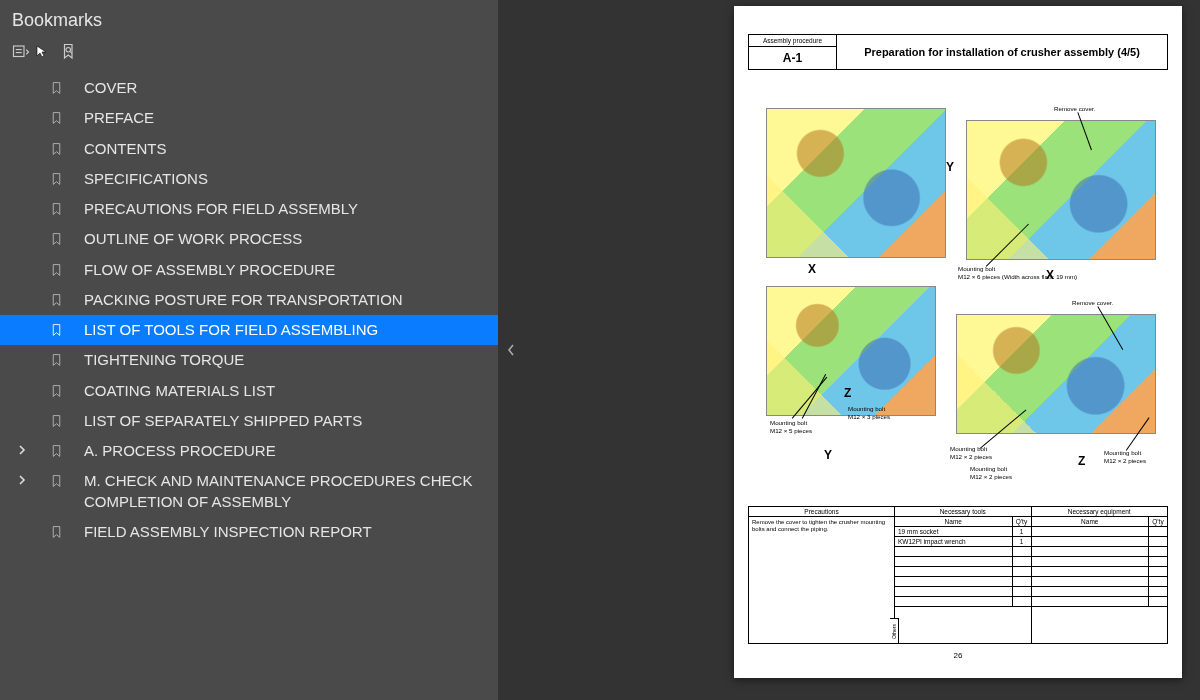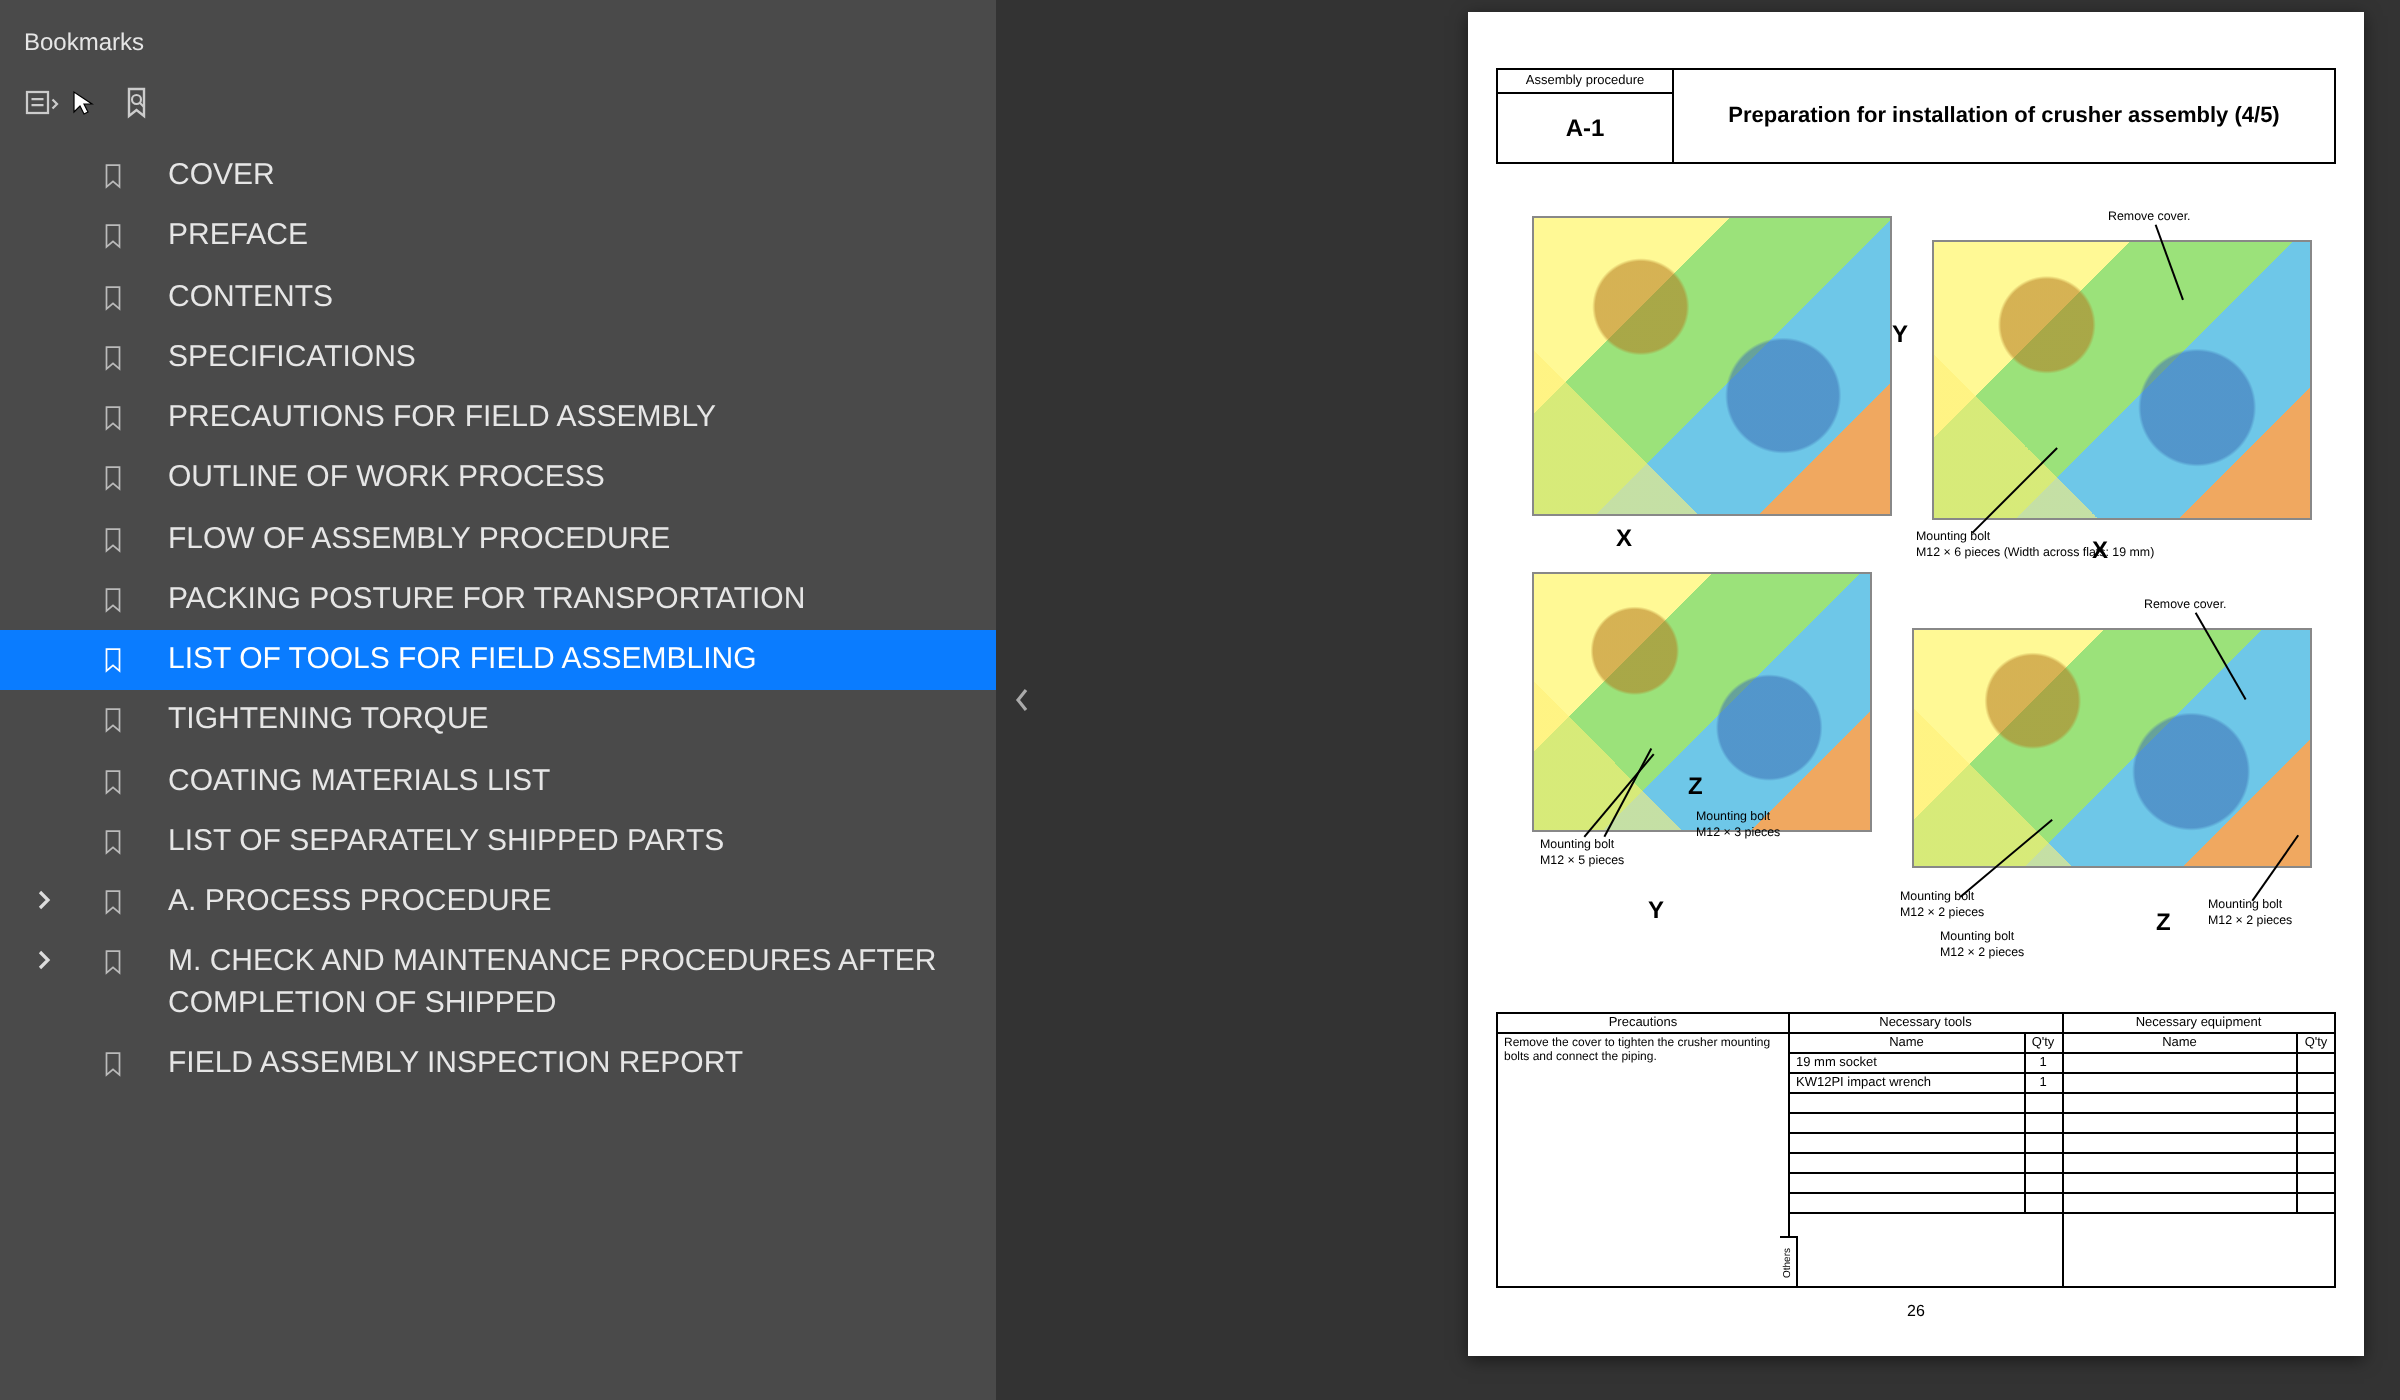--- a/index.html
+++ b/index.html
@@ -1,21 +1,21 @@
 <!DOCTYPE html>
 <html><head>
 <meta charset="utf-8">
 <style>
 * { box-sizing: border-box; margin: 0; padding: 0; font-family: "Segoe UI", Arial, sans-serif; }
 html, body { width: 1200px; height: 700px; overflow: hidden; background: #333; }
 .app { display: flex; width: 1200px; height: 700px; }
 
 
 .sidebar { width: 498px; background: #4a4a4a; color: #e6e6e6; display: flex; flex-direction: column; position: relative; }
-.sb-header { display: flex; align-items: center; justify-content: space-between; padding: 10px 12px 6px 12px; font-size: 12px; font-weight: 400; }
+.sb-header { display: flex; align-items: center; justify-content: space-between; padding: 10px 12px 6px 12px; font-size: 18px; font-weight: 400; }
 .sb-close { cursor: pointer; font-size: 18px; color: #ccc; }
 .sb-toolbar { display: flex; align-items: center; gap: 8px; padding: 4px 10px 8px 10px; }
 .sb-icon { width: 22px; height: 22px; display: flex; align-items: center; justify-content: center; color: #ccc; cursor: pointer; }
 .sb-icon svg { width: 18px; height: 18px; }
 .sb-cursor { position: relative; width: 14px; height: 14px; margin-left: -4px; }
 .bookmarks { overflow-y: auto; flex: 1; padding: 2px 0 8px 0; }
 .bm-item { display: flex; align-items: flex-start; gap: 20px; padding: 5px 10px 5px 16px; font-size: 15px; line-height: 1.35; cursor: pointer; }
 .bm-item.sel { background: #0a7cff; color: #fff; }
 .bm-exp { width: 12px; height: 18px; display: flex; align-items: center; justify-content: center; font-size: 11px; color: #ddd; flex-shrink: 0; }
 .bm-ico { width: 16px; height: 18px; display: flex; align-items: center; justify-content: center; flex-shrink: 0; margin-top: 1px; }
@@ -24,21 +24,21 @@
 
 
 .gutter { position: relative; width: 26px; background: #333; display: flex; align-items: center; justify-content: center; }
 .collapse-tab { width: 10px; height: 18px; color: #999; font-size: 12px; display: flex; align-items: center; justify-content: center; cursor: pointer; }
 
 
 .viewer { flex: 1; background: #333; display: flex; justify-content: flex-start; align-items: flex-start; overflow: hidden; padding-left: 210px; }
 .page { width: 448px; height: 672px; background: #fff; margin-top: 6px; box-shadow: 0 2px 8px rgba(0,0,0,0.5); position: relative; font-size: 7px; color: #000; }
 
 
-.ph { position: absolute; left: 14px; right: 14px; top: 28px; border: 1px solid #000; display: flex; height: 48px; }
+.ph { position: absolute; left: 14px; right: 14px; top: 28px; border: 1px solid #000; display: flex; height: 36px; }
 .ph-left { width: 88px; border-right: 1px solid #000; display: flex; flex-direction: column; }
 .ph-left .t { text-align: center; font-size: 6.5px; padding: 2px 0; border-bottom: 1px solid #000; }
 .ph-left .c { text-align: center; font-size: 12px; font-weight: 700; flex: 1; display: flex; align-items: center; justify-content: center; }
 .ph-right { flex: 1; display: flex; align-items: center; justify-content: center; font-size: 11px; font-weight: 700; }
 
 
 .dia { position: absolute; left: 14px; right: 14px; top: 84px; height: 400px; }
 .tile { position: absolute; border: 1px solid #888; background: linear-gradient(135deg,#fff995 0 30%,#9be27a 30% 55%,#6ec7e8 55% 80%,#f0a860 80% 100%); }
 .tile::after { content:""; position:absolute; inset:0; background:
   radial-gradient(circle at 30% 30%, rgba(180,120,30,0.55) 0 14%, transparent 15%),
@@ -228,21 +228,21 @@
           <span class="bm-exp">
             <svg width="8" height="10" viewBox="0 0 8 10">
               <path d="M2 1 L6 5 L2 9" fill="none" stroke="#ddd" stroke-width="1.6"></path>
             </svg>
           </span>
           <span class="bm-ico" style="color: rgb(187, 187, 187);">
             <svg viewBox="0 0 24 24">
               <path d="M6 2 h12 v20 l-6 -5 l-6 5 z" fill="none" stroke="currentColor" stroke-width="1.6"></path>
             </svg>
           </span>
-          <span class="bm-label">M. CHECK AND MAINTENANCE PROCEDURES AFTER COMPLETION OF SHIPPED</span>
+          <span class="bm-label">M. CHECK AND MAINTENANCE PROCEDURES CHECK COMPLETION OF ASSEMBLY</span>
         </div>
         <div class="bm-item">
           <span class="bm-exp"></span>
           <span class="bm-ico" style="color: rgb(187, 187, 187);">
             <svg viewBox="0 0 24 24">
               <path d="M6 2 h12 v20 l-6 -5 l-6 5 z" fill="none" stroke="currentColor" stroke-width="1.6"></path>
             </svg>
           </span>
           <span class="bm-label">FIELD ASSEMBLY INSPECTION REPORT</span>
         </div>

